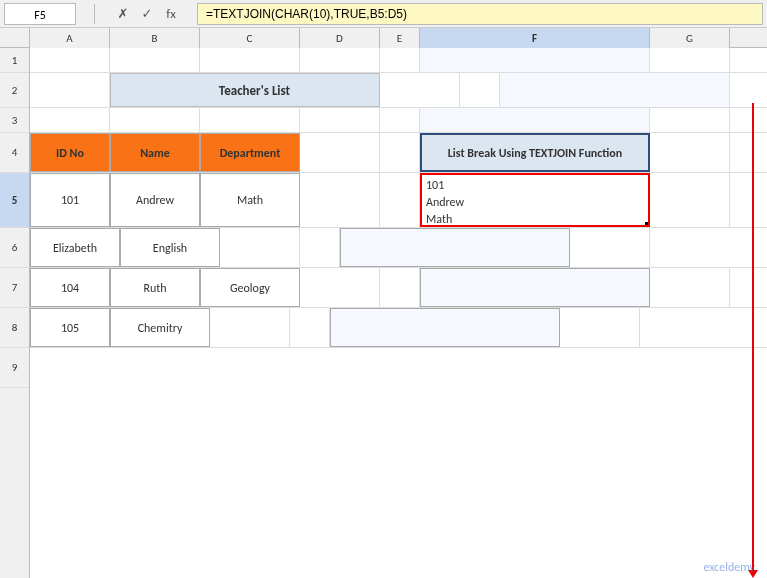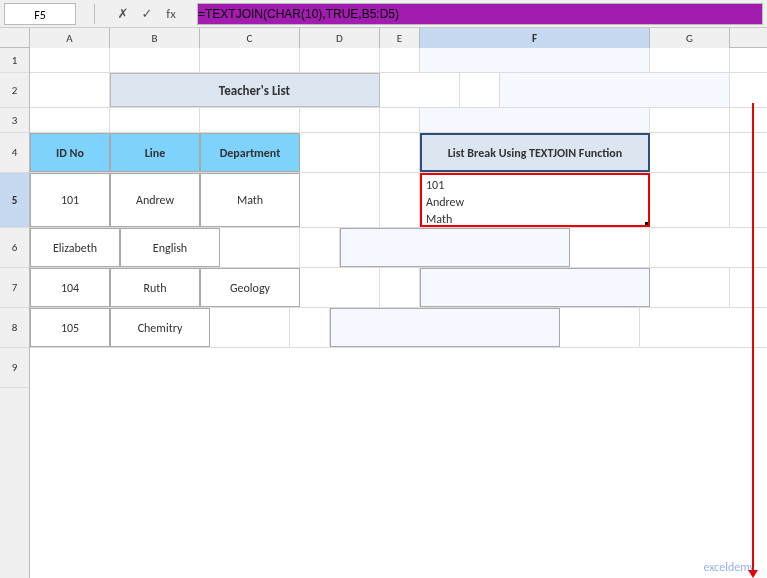--- a/index.html
+++ b/index.html
@@ -58,23 +58,23 @@
       height: 20px;
       display: flex;
       align-items: center;
       justify-content: center;
       cursor: pointer;
     }
     .formula-input {
       flex: 1;
       height: 22px;
       border: 1px solid #bbb;
-      background: #a21caf;
-      font-size: 12px;
-      padding: 0 0;
+      background: #fef9c3;
+      font-size: 12px;
+      padding: 0 8px;
     }
 
     
     .col-headers {
       display: flex;
       height: 20px;
       background: #f0f0f0;
       border-bottom: 1px solid #bbb;
     }
     .row-header-spacer {
@@ -143,21 +143,21 @@
     .cell.selected-col {
       background: #f5f9ff;
     }
 
     
     .table-cell {
       border: 1px solid #aaa;
       font-weight: normal;
     }
     .table-header-cell {
-      background: #7dd3fc;
+      background: #f97316;
       font-weight: bold;
       border: 1px solid #aaa;
     }
 
     
     .result-header-cell {
       background: #dce6f1;
       font-weight: bold;
       border: 2px solid #2e4d7b;
       font-size: 12px;
@@ -314,21 +314,21 @@
         <div class="cell col-c"></div>
         <div class="cell col-d"></div>
         <div class="cell col-b"></div>
         <div class="cell col-e"></div>
         <div class="cell col-f selected-col"></div>
         <div class="cell col-g"></div>
       </div>
 
       <div class="sheet-row row-h-40">
         <div class="cell col-b table-header-cell">ID No</div>
-        <div class="cell col-c table-header-cell">Line</div>
+        <div class="cell col-c table-header-cell">Name</div>
         <div class="cell col-d table-header-cell">Department</div>
         <div class="cell col-b"></div>
         <div class="cell col-e"></div>
         <div class="cell result-header-cell col-f">List Break Using TEXTJOIN Function</div>
         <div class="cell col-g"></div>
       </div>
 
       <div class="sheet-row row-h-55" style="position:relative;">
         <div class="cell col-b table-cell">101</div>
         <div class="cell col-c table-cell">Andrew</div>

